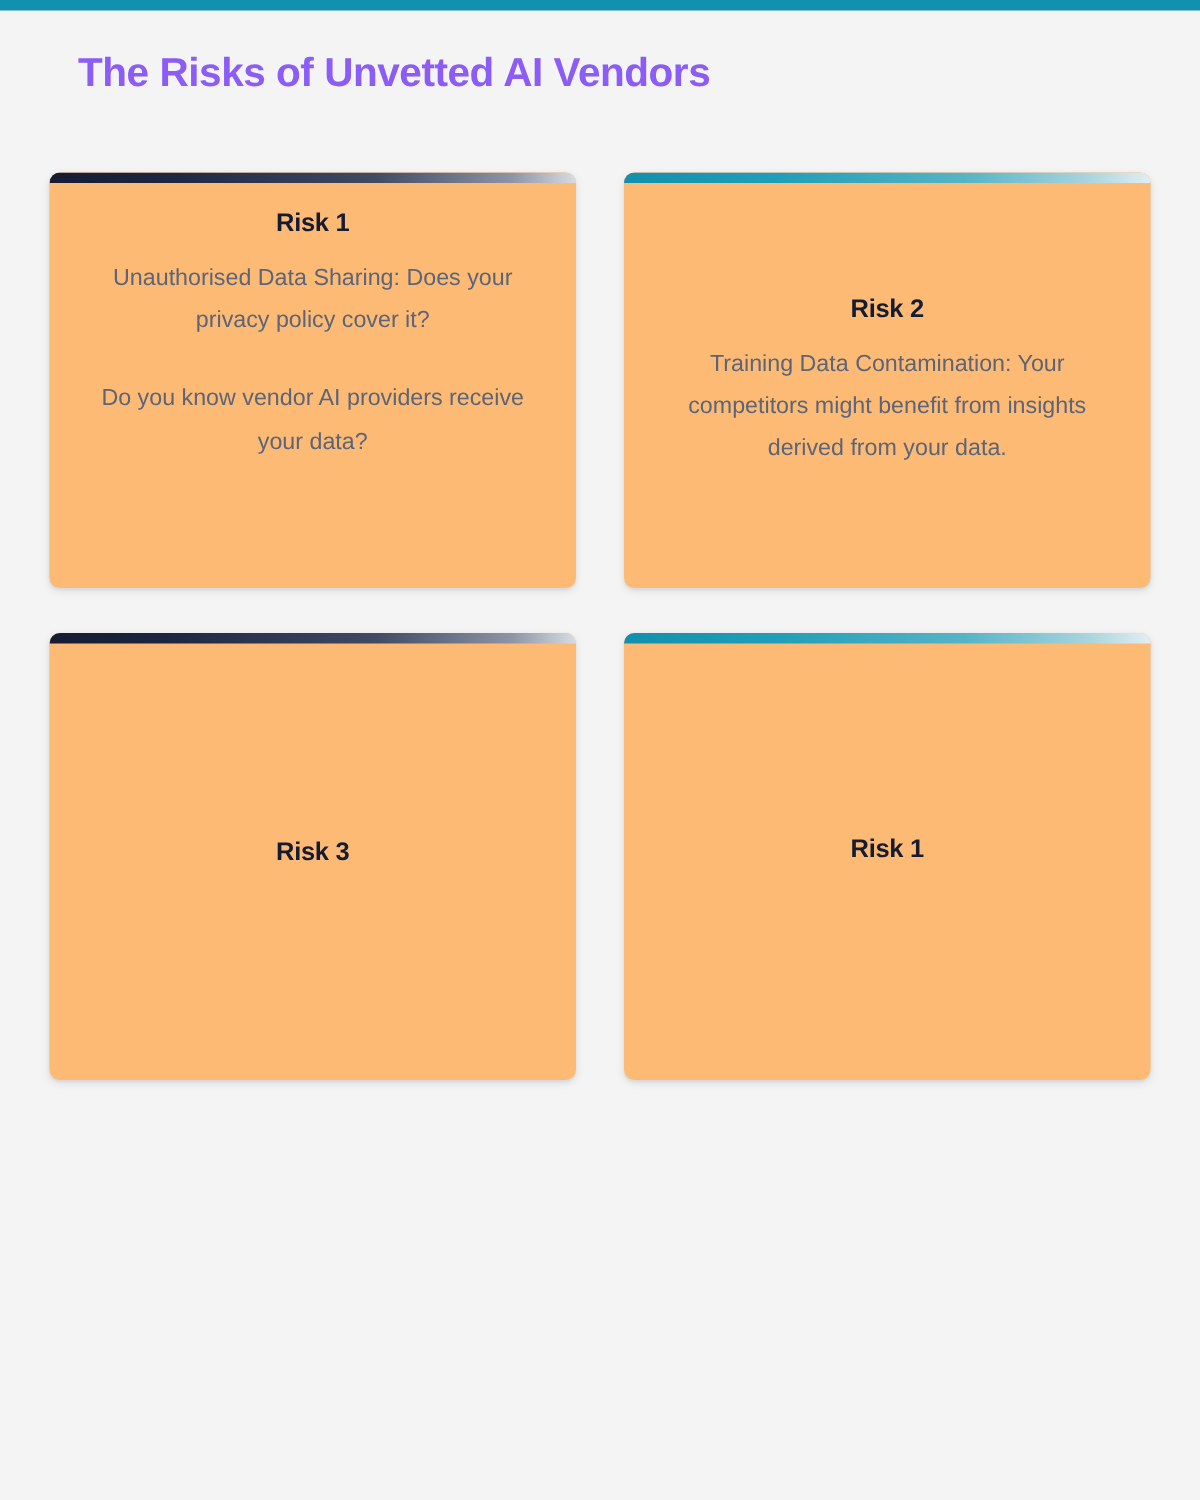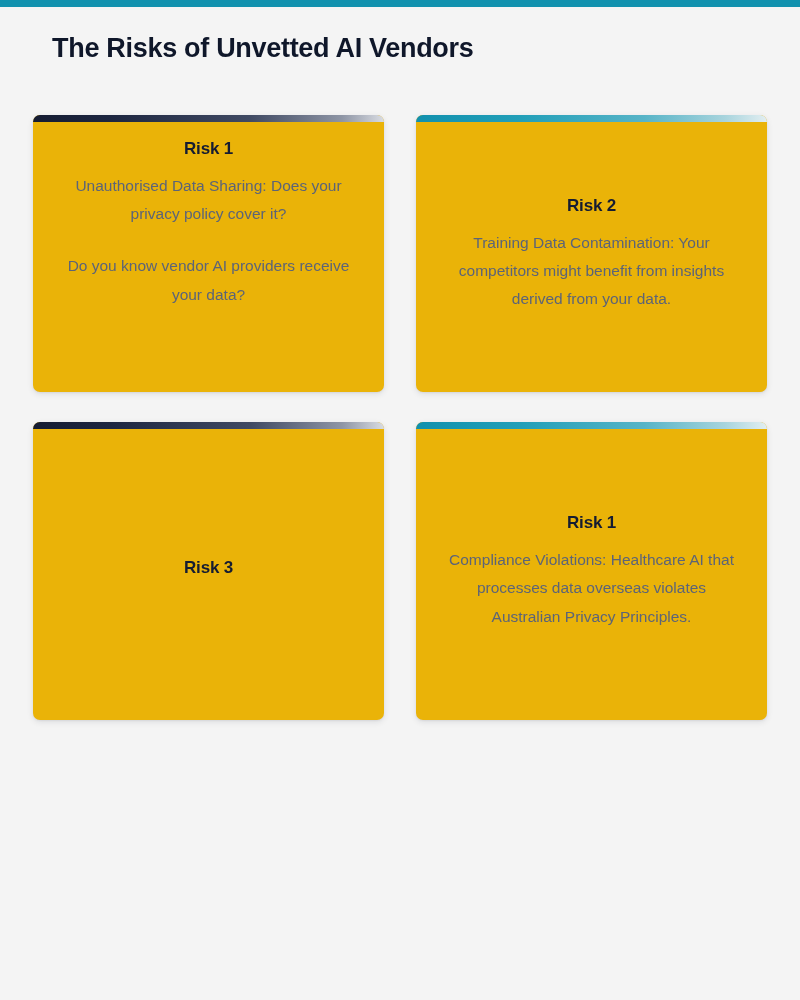--- a/index.html
+++ b/index.html
@@ -24,39 +24,39 @@
     height: 7px;
     background: #1191ae;
   }
 
   #page-title {
     position: absolute;
     top: 33px;
     left: 52px;
     font-size: 27px;
     font-weight: bold;
-    color: #0f172a;
+    color: #8b5cf6;
     letter-spacing: -0.3px;
     white-space: nowrap;
   }
 
   #cards-grid {
     position: absolute;
     top: 115px;
     left: 33px;
     width: 734px;
     display: grid;
     grid-template-columns: 351px 351px;
     column-gap: 32px;
     row-gap: 30px;
   }
 
   .risk-card {
     position: relative;
-    background: #eab308;
+    background: #fdba74;
     border-radius: 7px;
     box-shadow: 0 2px 6px rgba(20, 25, 45, 0.10),
                 0 1px 2px rgba(20, 25, 45, 0.06);
     overflow: hidden;
     display: flex;
     flex-direction: column;
     align-items: center;
     justify-content: center;
     padding: 26px 18px 24px 18px;
   }
@@ -150,20 +150,17 @@
     <div class="card-accent dark"></div>
     <div class="card-inner">
       <div class="risk-heading">Risk 3</div>
     </div>
   </div>
 
   <div class="risk-card row-2 card-4">
     <div class="card-accent teal"></div>
     <div class="card-inner">
       <div class="risk-heading">Risk 1</div>
-      <div class="risk-body">
-        <p>Compliance Violations: Healthcare AI that processes data overseas violates Australian Privacy Principles.</p>
-      </div>
     </div>
   </div>
 
 
 </div>
 
 </body></html>

